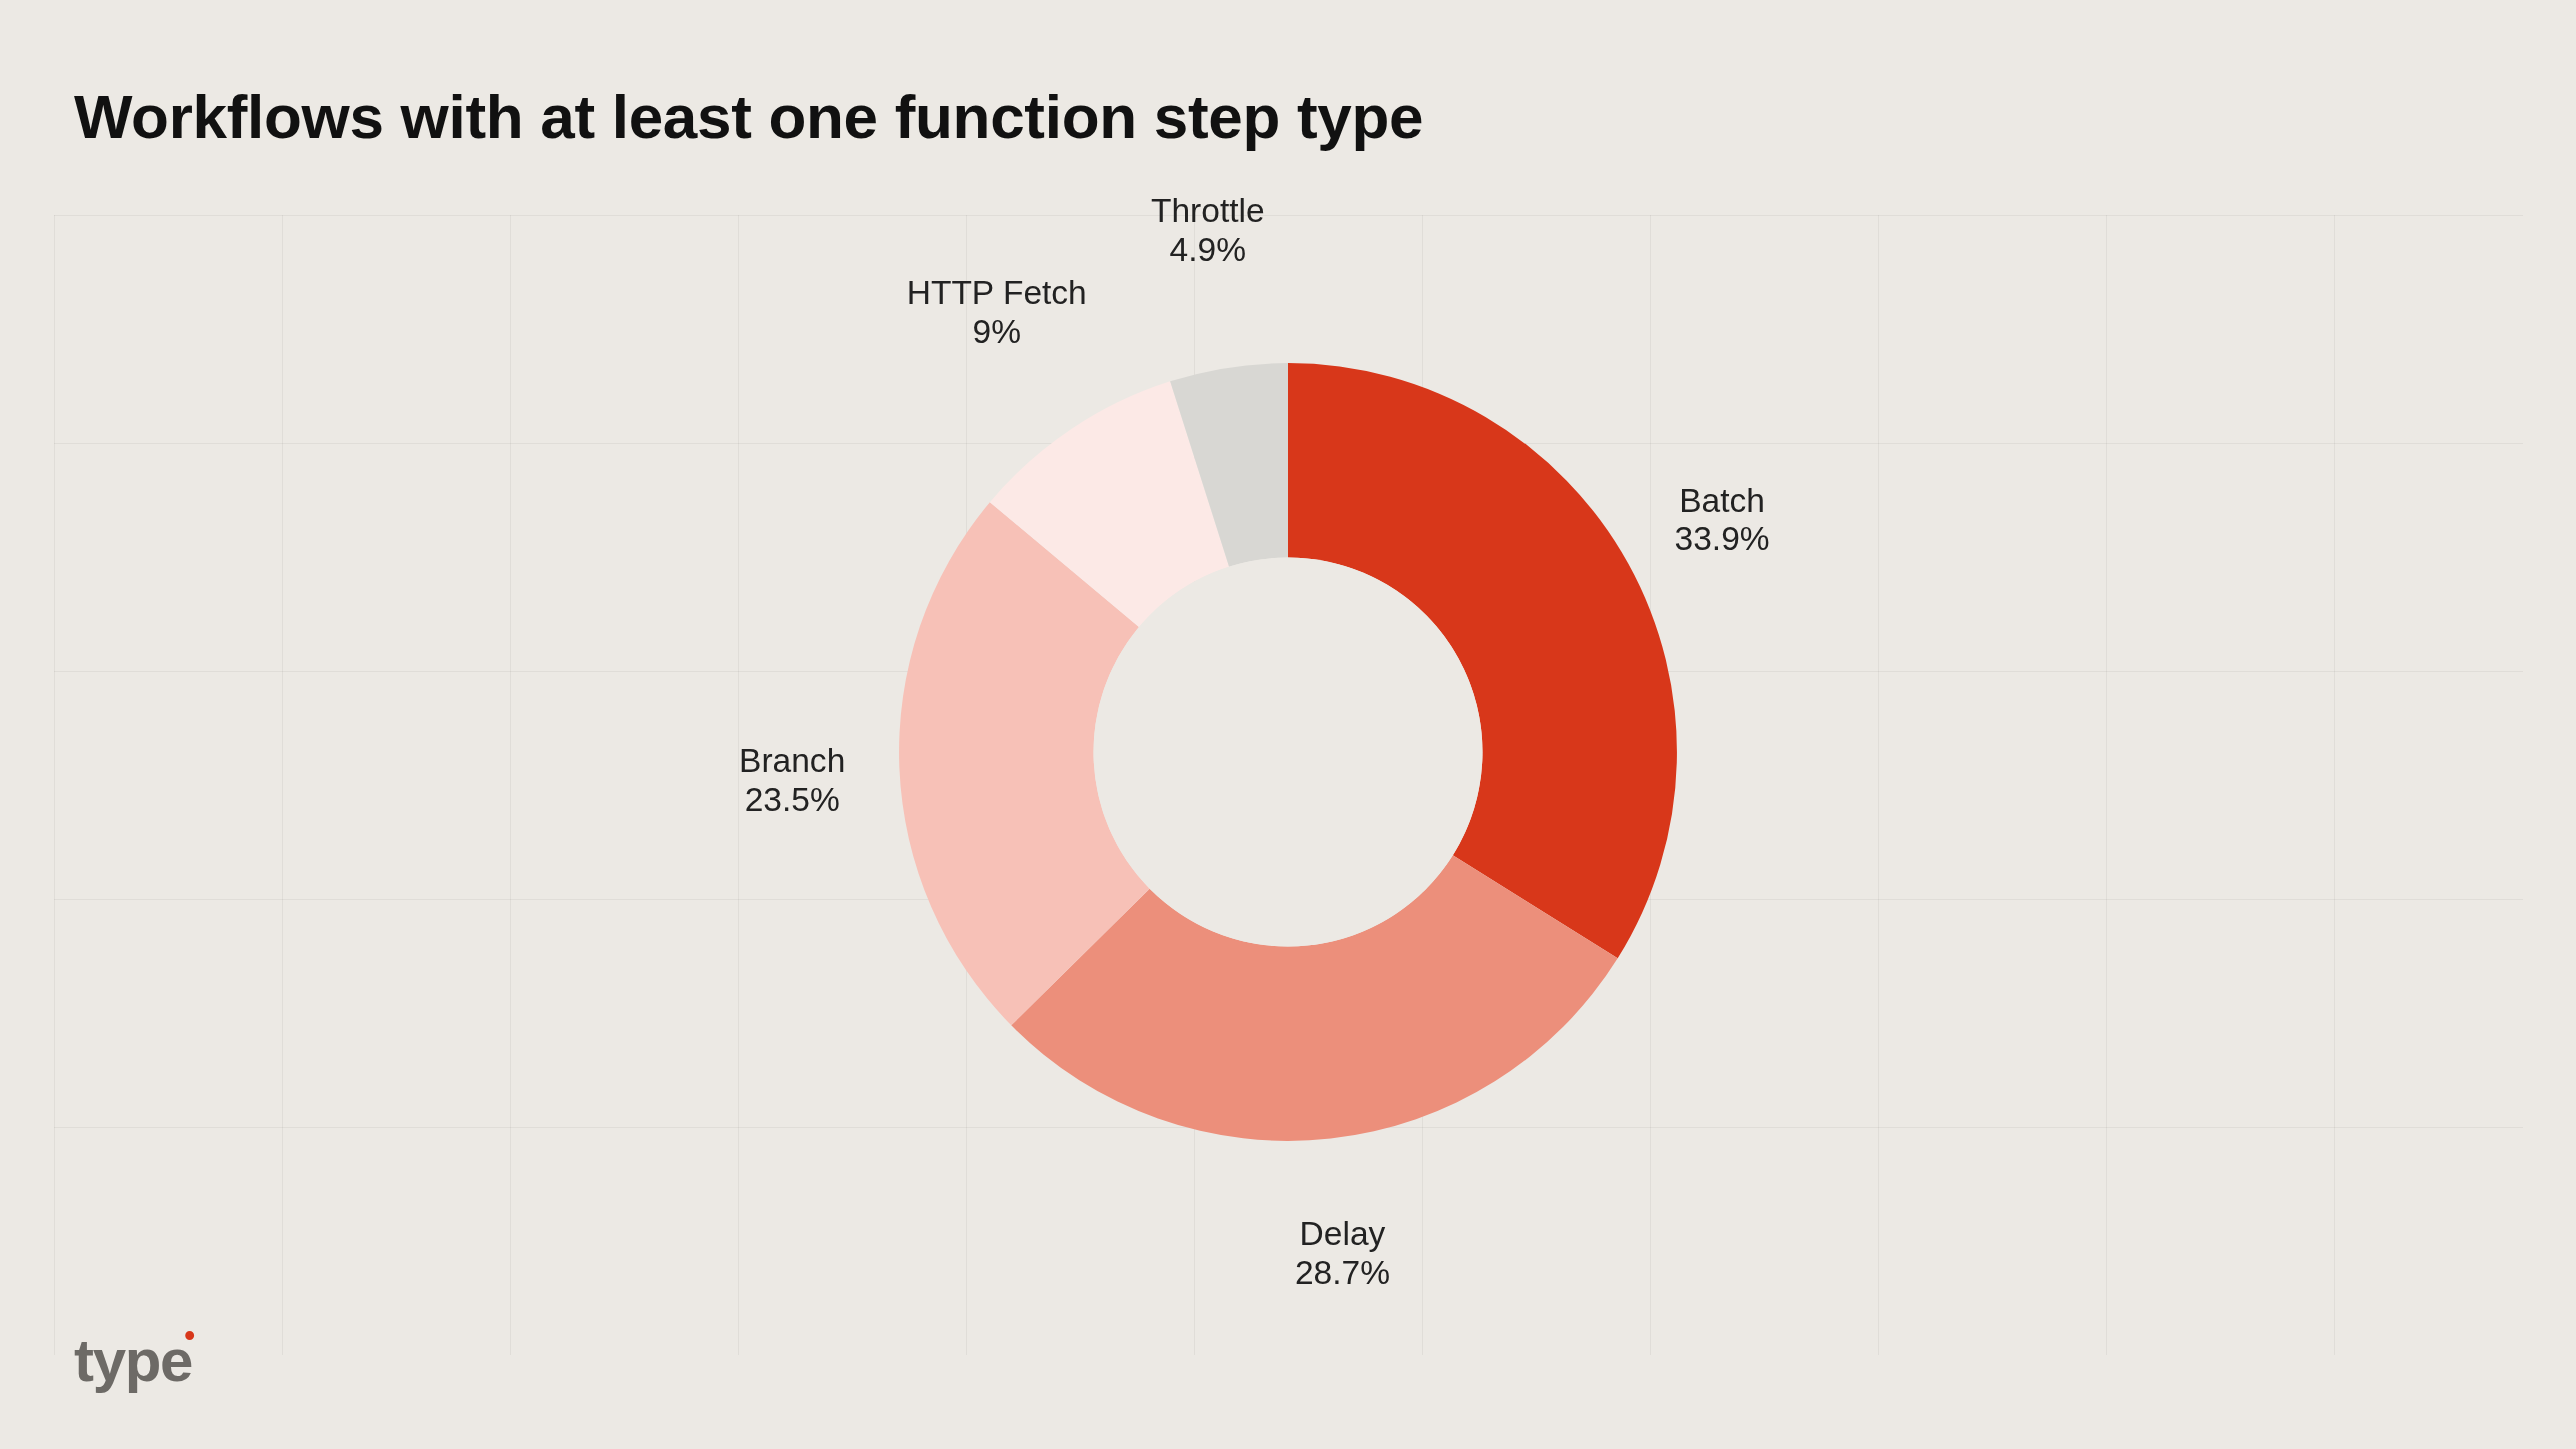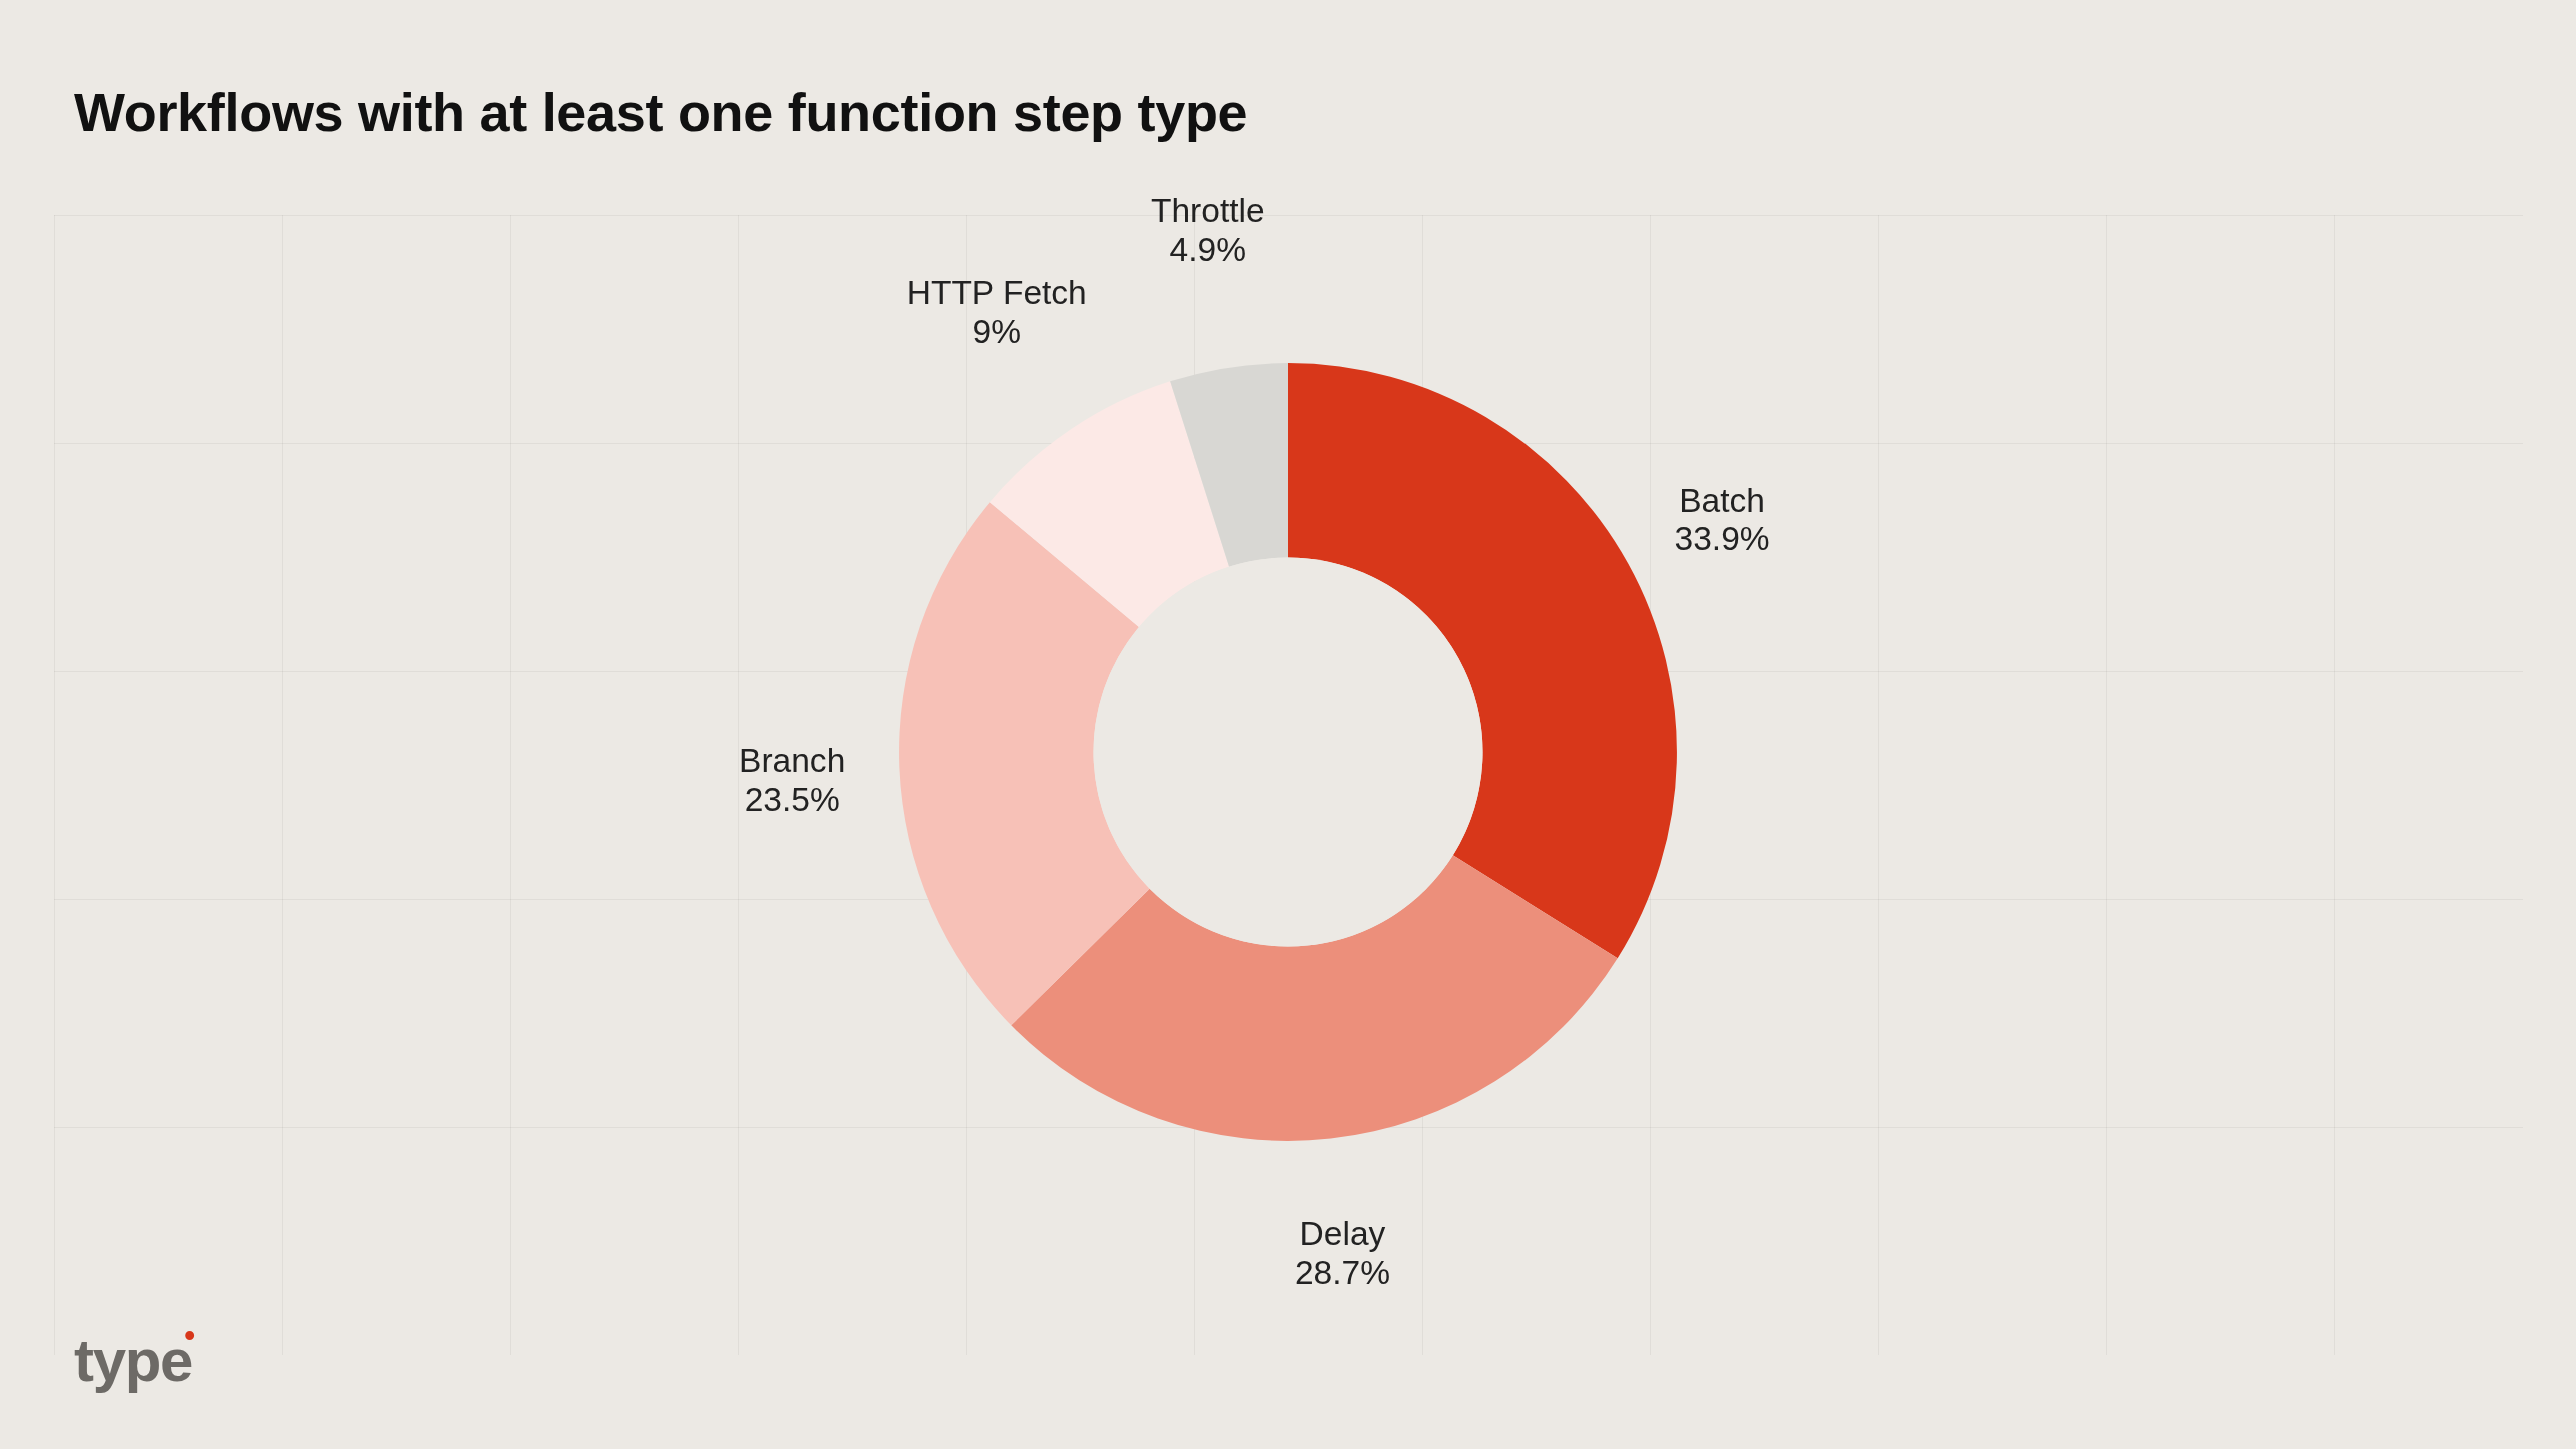--- a/index.html
+++ b/index.html
@@ -21,21 +21,21 @@
     background-image:
       linear-gradient(to right, rgba(0,0,0,0.05) 0.7px, transparent 0.7px),
       linear-gradient(to bottom, rgba(0,0,0,0.05) 0.7px, transparent 0.7px);
     background-size: 228px 228px;
     pointer-events: none;
   }
   .title {
     position: absolute;
     left: 74px;
     top: 81px;
-    font-size: 54px;
+    font-size: 62px;
     font-weight: 800;
     color: #111;
     letter-spacing: -0.3px;
   }
   .chart-wrap {
     position: absolute;
     left: 50%;
     top: 52%;
     transform: translate(-50%, -50%);
   }

